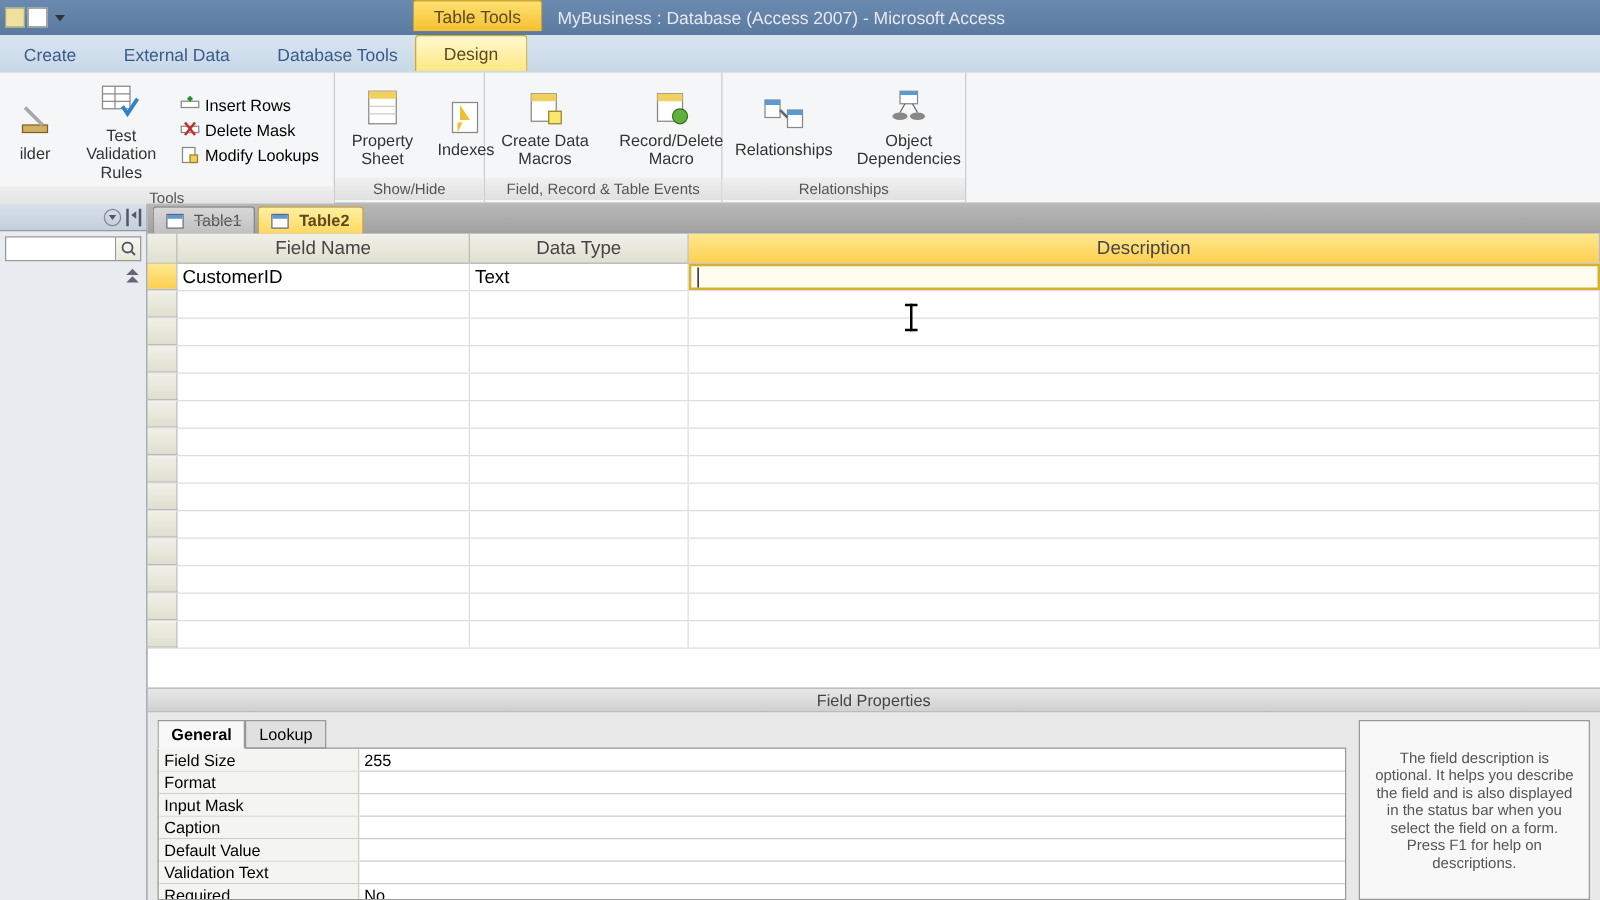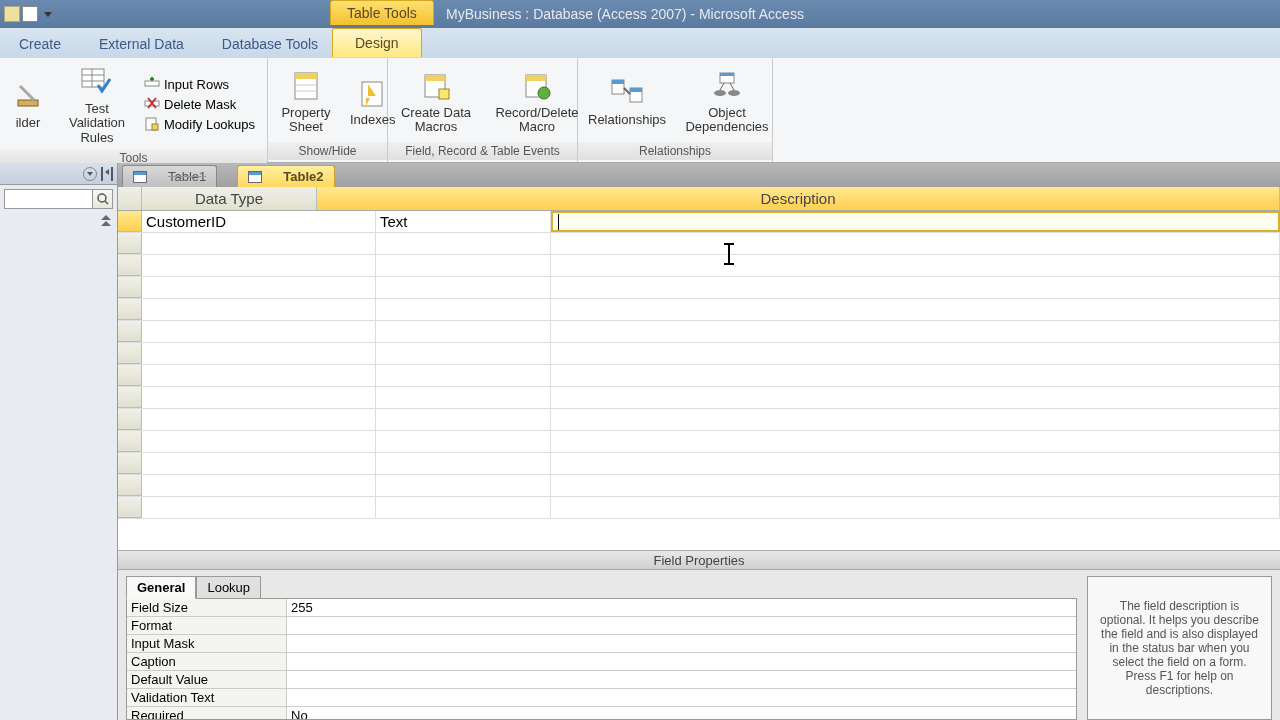--- a/index.html
+++ b/index.html
@@ -39,21 +39,21 @@
 .nav-col::before { top:2px; border-top:3px solid transparent; border-bottom:3px solid transparent; border-right:4px solid #556; }
 .nav-search { margin: 4px; display: flex; }
 .nav-search input { flex: 1; width: 80px; border: 1px solid #999; padding: 2px; font-size: 12px; background:#fff; }
 .nav-search-btn { width: 20px; border: 1px solid #999; border-left: none; background: linear-gradient(#f8f8f0, #e8e8d8); display:flex; align-items:center; justify-content:center; cursor:pointer; }
 .nav-chev { display: flex; justify-content: flex-end; padding: 2px 6px; }
 .chev-up { width:0;height:0;border-left:5px solid transparent;border-right:5px solid transparent;border-bottom:5px solid #667; position:relative; }
 .chev-up::after { content:'';position:absolute;top:6px;left:-5px;width:0;height:0;border-left:5px solid transparent;border-right:5px solid transparent;border-bottom:5px solid #667; }
 
 .main { flex: 1; background: #c0c0c0; display: flex; flex-direction: column; }
 .doc-tabs { height: 24px; background: linear-gradient(#b8b8b8, #a0a0a0); display: flex; align-items: flex-end; padding-left: 4px; }
-.doc-tab { display: flex; align-items: center; gap: 21px; padding: 3px 10px; font-size: 13px; border: 1px solid #888; border-bottom: none; border-radius: 3px 3px 0 0; margin-right: 20px; cursor:pointer; }
+.doc-tab { display: flex; align-items: center; gap: 8px; padding: 3px 10px; font-size: 13px; border: 1px solid #888; border-bottom: none; border-radius: 3px 3px 0 0; margin-right: 2px; cursor:pointer; }
 .doc-tab.inactive { background: linear-gradient(#d8d8d8, #c0c0c0); color: #555; }
 .doc-tab.inactive .dt-lbl { text-decoration: line-through; text-decoration-color: #999; }
 .doc-tab.active { background: linear-gradient(#fff0a0, #ffd860); color: #5a4a20; font-weight: bold; border-color: #d0a030; }
 .tbl-ico { width: 14px; height: 12px; background: #fff; border: 1px solid #667; position: relative; }
 .tbl-ico::before { content:''; position:absolute; top:0;left:0;right:0;height:3px; background:#5a9ad0; }
 
 .grid-area { flex: 1; background: #fff; display: flex; flex-direction: column; overflow:hidden; }
 .design-grid { flex: 1; overflow: hidden; position: relative; }
 .dg-header { display: flex; height: 24px; background: linear-gradient(#f0f0e8, #e0e0d0); border-bottom: 1px solid #aaa; }
 .dg-sel { width: 24px; border-right: 1px solid #bbb; background: linear-gradient(#f0f0e8, #e0e0d0); }
@@ -136,21 +136,21 @@
       </div>
       <div class="small-list">
         <div class="small-item">
           <span class="small-ico">
               <svg width="16" height="16">
                 <rect x="1" y="5" width="14" height="5" fill="#fff" stroke="#888"></rect>
                 <line x1="8" y1="1" x2="8" y2="5" stroke="#2a8a2a" stroke-width="2"></line>
                 <line x1="6" y1="3" x2="10" y2="3" stroke="#2a8a2a" stroke-width="2"></line>
               </svg>
             </span>
-          <span>Input Rows</span>
+          <span>Insert Rows</span>
         </div>
         <div class="small-item">
           <span class="small-ico">
               <svg width="16" height="16">
                 <rect x="1" y="5" width="14" height="5" fill="#fff" stroke="#888"></rect>
                 <line x1="4" y1="2" x2="12" y2="12" stroke="#c03030" stroke-width="2"></line>
                 <line x1="12" y1="2" x2="4" y2="12" stroke="#c03030" stroke-width="2"></line>
               </svg>
             </span>
           <span>Delete Mask</span>
@@ -283,20 +283,21 @@
       <div class="doc-tab active">
         <span class="tbl-ico"></span>
         <span>Table2</span>
       </div>
     </div>
 
     <div class="grid-area">
       <div class="design-grid">
         <div class="dg-header">
           <div class="dg-sel"></div>
+          <div class="dg-h fn">Field Name</div>
           <div class="dg-h dt">Data Type</div>
           <div class="dg-h desc">Description</div>
         </div>
         <div class="dg-row active">
           <div class="dg-sel"></div>
           <div class="dg-cell fn">CustomerID</div>
           <div class="dg-cell dt">Text</div>
           <div class="dg-cell desc">
               <span class="caret"></span>
             </div>

